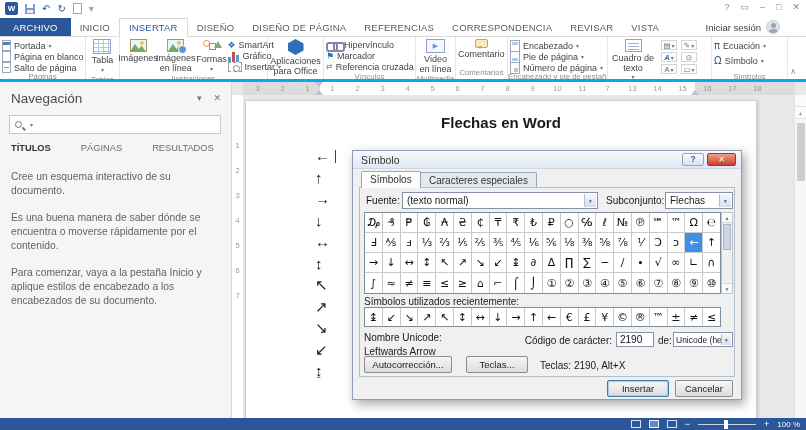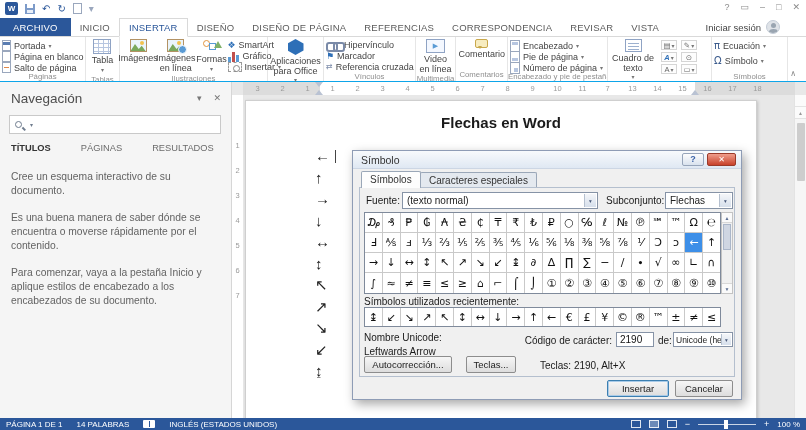--- a/index.html
+++ b/index.html
@@ -24,21 +24,21 @@
 #tabrow{position:absolute;left:0;top:18px;width:806px;height:19px;background:#fff;border-bottom:1px solid #d9d9d9;display:flex}
 #tabrow .rtab{padding:0 9px;font-size:9.5px;color:#5a5a5a;display:flex;align-items:center;letter-spacing:.2px}
 #tabrow .rtab.archivo{background:#2b579a;color:#fff;padding:0 13px}
 #tabrow .rtab.active{border:1px solid #d9d9d9;border-bottom:1px solid #fff;color:#2b579a;margin-bottom:-1px;background:#fff}
 #signin{position:absolute;right:26px;top:20px;font-size:9.5px;color:#444;display:flex;gap:5px;align-items:center}
 .avatar{width:14px;height:14px;border-radius:50%;background:#dfe3e8;position:relative;overflow:hidden;border:1px solid #c4ccd6}
 .avatar::before{content:"";position:absolute;left:4px;top:2px;width:5px;height:5px;border-radius:50%;background:#9aa5b1}
 .avatar::after{content:"";position:absolute;left:2px;top:8px;width:9px;height:6px;border-radius:50% 50% 0 0;background:#9aa5b1}
 
 
-#ribbon{position:absolute;left:0;top:37px;width:806px;height:45px;background:#fff;border-bottom:1px solid #0ea5e9;display:flex}
+#ribbon{position:absolute;left:0;top:37px;width:806px;height:45px;background:#fff;border-bottom:3px solid #0ea5e9;display:flex}
 .rgroup{position:relative;border-right:1px solid #e6e6e6;display:flex;flex-direction:column;flex:none}
 .gbody{flex:1;display:flex;align-items:flex-start;padding:2px 2px 0;gap:2px}
 .glabel{height:11px;text-align:center;font-size:7.8px;color:#8f8f8f;line-height:10px;white-space:nowrap;overflow:hidden}
 .rstack{display:flex;flex-direction:column;justify-content:space-between;height:33px;padding-top:1px}
 .rsmall{display:flex;align-items:center;gap:3px;font-size:9px;color:#444;white-space:nowrap;height:11px}
 .rbig{display:flex;flex-direction:column;align-items:center;font-size:9px;color:#444;text-align:center;line-height:9.5px}
 .rbig .blabel{margin-top:2px;white-space:pre-line}
 .dd{font-size:6px;color:#777}
 .glyph{font-family:"DejaVu Sans",sans-serif}
 
@@ -324,21 +324,21 @@
             <span class="ic ic-video">
               <span>▶</span>
             </span>
             <span class="blabel">Video en línea</span>
           </div>
       </div>
       <div class="glabel">Multimedia</div>
     </div>
 
     <div class="rgroup" style="width:52px">
-      <div class="gbody" style="justify-content:flex-end;width:100%">
+      <div class="gbody" style="justify-content:flex-start;width:100%">
         <div class="rbig">
             <span class="ic ic-bubble"></span>
             <span class="blabel">Comentario</span>
           </div>
       </div>
       <div class="glabel">Comentarios</div>
     </div>
 
     <div class="rgroup" style="width:100px">
       <div class="gbody">
@@ -637,35 +637,29 @@
 
       <span class="plabel" style="left:150px;top:147px;width:102px;text-align:right">Código de carácter:</span>
       <div class="tinput" style="left:256px;top:144px;width:38px;height:15px">2190</div>
       <span class="plabel" style="left:298px;top:147px">de:</span>
       <div class="combo" style="left:313px;top:144px;width:60px;height:15px;font-size:8.5px;padding-left:2px">
         <span>Unicode (hex)</span>
         <span class="carrow" style="width:10px">▾</span>
       </div>
 
       <div class="btn" style="left:4px;top:168px;width:88px;height:17px">Autocorrección...</div>
-      <div class="btn" style="left:106px;top:168px;width:50px;height:17px">Teclas...</div>
+      <div class="btn" style="left:106px;top:168px;width:62px;height:17px">Teclas...</div>
       <span class="plabel" style="left:180px;top:172px">Teclas: 2190, Alt+X</span>
     </div>
 
     <div class="btn default" style="left:254px;top:229px;width:62px;height:17px">Insertar</div>
     <div class="btn" style="left:322px;top:229px;width:58px;height:17px">Cancelar</div>
   </div>
 
   <div id="statusbar">
-    <div class="sleft">
-      <span>PÁGINA 1 DE 1</span>
-      <span>14 PALABRAS</span>
-      <span class="ic-book"></span>
-      <span>INGLÉS (ESTADOS UNIDOS)</span>
-    </div>
     <div class="sright">
       <span class="viewic"></span>
       <span class="viewic active"></span>
       <span class="viewic"></span>
       <span class="zbtn">−</span>
       <span class="zoomtrack">
           <span class="notch"></span>
           <span class="thumb"></span>
         </span>
       <span class="zbtn">+</span>

